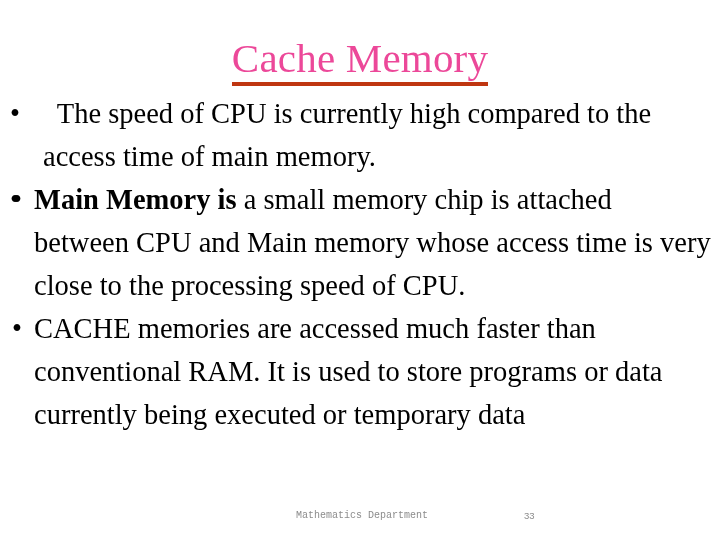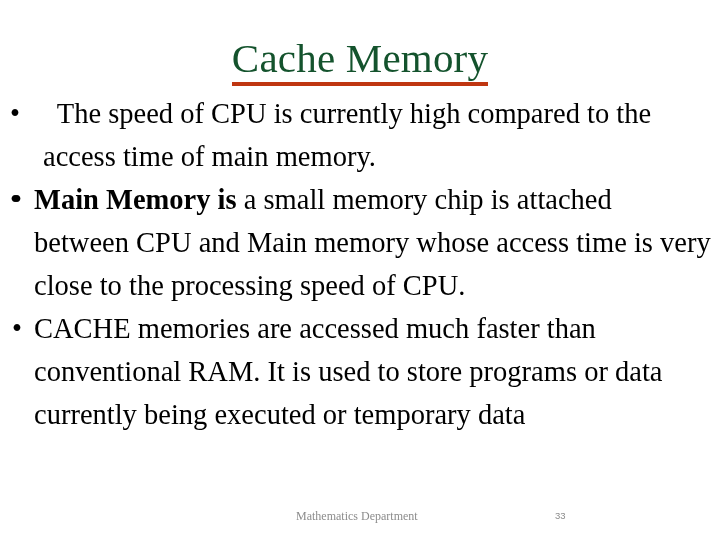--- a/index.html
+++ b/index.html
@@ -28,21 +28,21 @@
     left: 0;
     width: 720px;
     text-align: center;
   }
   .slide-title {
     display: inline-block;
     font-family: "Liberation Serif", "DejaVu Serif", serif;
     font-size: 41px;
     line-height: 44px;
     font-weight: 400;
-    color: #14532d;
+    color: #ec4899;
     letter-spacing: 0.2px;
     padding-bottom: 2px;
     border-bottom: 4px solid #bf3611;
     white-space: nowrap;
   }
 
   
   .body-block {
     position: absolute;
     top: 92px;
@@ -90,36 +90,35 @@
     position: absolute;
     top: 509px;
     left: 0;
     width: 720px;
     height: 16px;
   }
   .footer-label {
     position: absolute;
     left: 296px;
     top: 0;
-    font-family: Liberation Serif, serif;
-    font-size: 12px;
+    font-family: Liberation Mono, monospace;
+    font-size: 10px;
     line-height: 14px;
     color: #8c8c8c;
     white-space: nowrap;
   }
   .footer-pagenum {
     position: absolute;
     left: 524px;
     top: 0;
     font-family: "Liberation Sans", "DejaVu Sans", sans-serif;
     font-size: 9.5px;
     line-height: 14px;
     color: #8c8c8c;
     white-space: nowrap;
-    margin-left: 31px;
   }
 </style>
 </head>
 <body>
 
 <div class="slide">
 
   <div class="title-block">
     <span class="slide-title">Cache Memory</span>
   </div>

